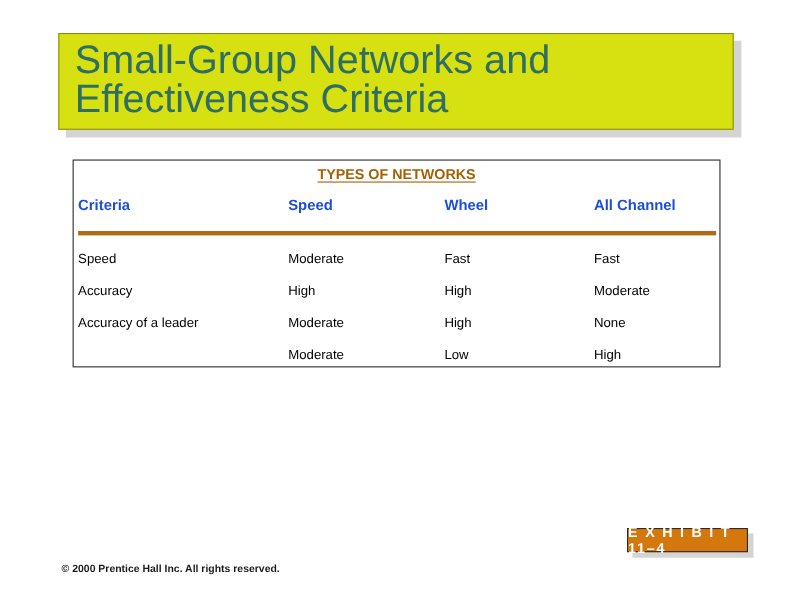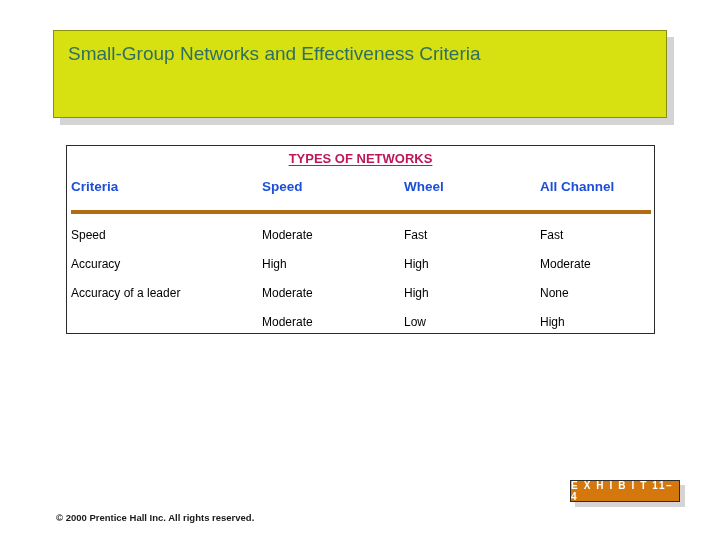--- a/index.html
+++ b/index.html
@@ -39,21 +39,21 @@
     height: 88px;
     background: #d7e010;
     border: 1px solid #8a8f10;
     box-sizing: border-box;
   }
   #title-text {
     position: absolute;
     left: 14px;
     top: 5px;
     width: 592px;
-    font-size: 19px;
+    font-size: 36px;
     line-height: 36px;
     color: #2f6f63;
     font-weight: normal;
     letter-spacing: 0px;
     white-space: pre-wrap;
   }
 
   
   #exhibit-table {
     position: absolute;
@@ -66,21 +66,21 @@
     background: #ffffff;
   }
   #types-of-networks {
     position: absolute;
     left: 0;
     top: 5px;
     width: 100%;
     text-align: center;
     font-size: 13px;
     font-weight: bold;
-    color: #be185d;
+    color: #a16207;
     text-decoration: underline;
     text-underline-offset: 2px;
   }
   .header-row {
     position: absolute;
     top: 33px;
     left: 0;
     width: 100%;
     height: 22px;
   }
@@ -138,21 +138,21 @@
   #exhibit-badge {
     position: absolute;
     left: 0;
     top: 0;
     width: 110px;
     height: 22px;
     background: #d4770d;
     border: 1px solid #2b2b2b;
     box-sizing: border-box;
     color: #ffffff;
-    font-size: 10px;
+    font-size: 13px;
     font-weight: bold;
     letter-spacing: 1.6px;
     display: flex;
     align-items: center;
     justify-content: center;
   }
 
   
   #copyright {
     position: absolute;

